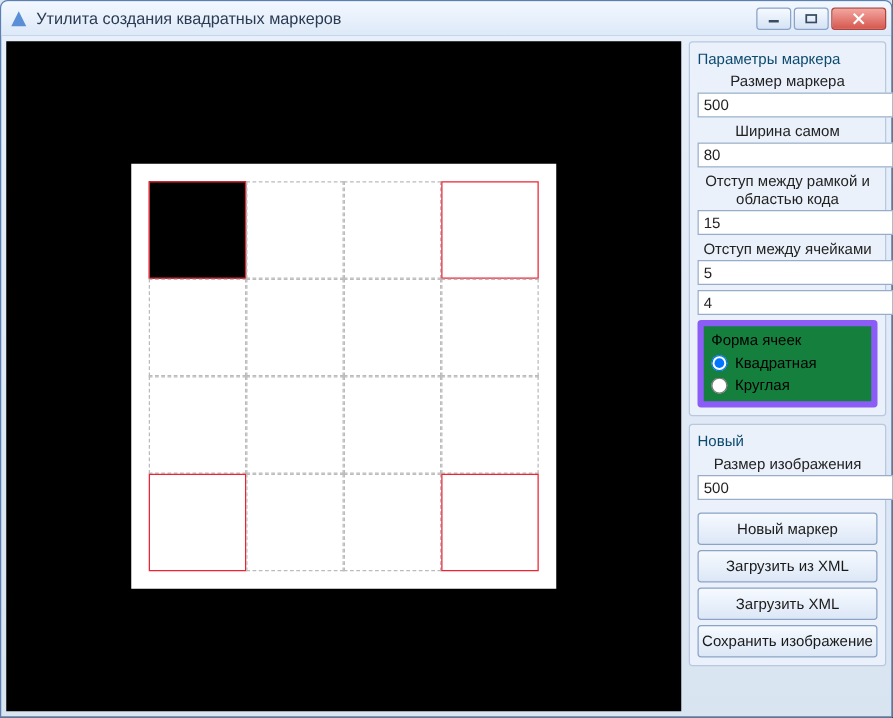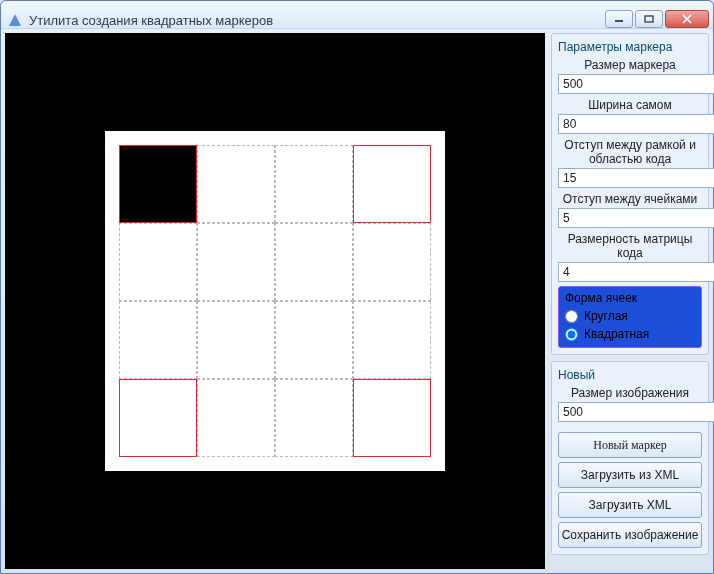--- a/index.html
+++ b/index.html
@@ -1,20 +1,20 @@
 <!DOCTYPE html>
 <html><head>
 <meta charset="utf-8">
 <style>
 * { box-sizing: border-box; margin: 0; padding: 0; font-family: "Segoe UI", Tahoma, sans-serif; font-size: 12px; }
 body { background: #d9e4f1; width: 714px; height: 574px; overflow: hidden; }
 
 .window { width: 714px; height: 574px; background: linear-gradient(#e8f0fb,#d9e4f1); border: 1px solid #5a7fb0; border-radius: 6px 6px 0 0; }
 
-.titlebar { height: 28px; display: flex; align-items: flex-end; padding: 0 4px 0 6px; background: linear-gradient(#f3f8ff,#dde9f8); border-bottom: 1px solid #c6d5ea; border-radius: 6px 6px 0 0; }
+.titlebar { height: 28px; display: flex; align-items: center; padding: 0 4px 0 6px; background: linear-gradient(#f3f8ff,#dde9f8); border-bottom: 1px solid #c6d5ea; border-radius: 6px 6px 0 0; }
 .titlebar .icon { width: 16px; height: 16px; margin-right: 6px; display:flex; align-items:center; justify-content:center;}
 .titlebar .title { flex: 1; color: #2b3b52; font-size: 13px; }
 .titlebar .btns { display: flex; gap: 2px; }
 .tbtn { width: 28px; height: 18px; border: 1px solid #8aa3c6; border-radius: 3px; background: linear-gradient(#f6faff,#d5e3f5); display:flex; align-items:center; justify-content:center; color:#3a4a63; }
 .tbtn.close { width: 44px; background: linear-gradient(#f3a6a0,#d6584f); border-color:#b1433b; color:#fff; }
 
 .client { display:flex; height: calc(100% - 28px); padding: 4px; gap: 6px; }
 
 .leftcol { flex:1; display:flex; flex-direction:column; }
 .preview { flex:1; background:#000; position:relative; }
@@ -27,25 +27,25 @@
 .hints { padding: 6px 2px 0 2px; color:#222; }
 .hints div { margin-bottom:2px; }
 
 .rightcol { width:158px; display:flex; flex-direction:column; gap:6px; }
 .group { border:1px solid #b9c8de; border-radius:3px; padding:6px 6px 6px 6px; background:#eaf1fb; }
 .group .gtitle { color:#0c4a6e; margin-bottom:4px; }
 .field { margin-bottom:4px; }
 .field label { display:block; margin-bottom:2px; color:#222;text-align:center; }
 .spin { display:flex; }
 .spin input { flex:1; height:20px; border:1px solid #97adc9; padding:0 4px; background:#fff; color:#222; font-size:12px;}
-.subgroup { border:1px solid #8b5cf6; border-radius:3px; padding:4px 1px 6px 6px; margin-top:2px; background:#1d4ed8; }
+.subgroup { border:5px solid #8b5cf6; border-radius:3px; padding:4px 1px 6px 6px; margin-top:2px; background:#15803d; }
 .radio { display:flex; align-items:center; gap:6px; margin-top:4px; }
 .radio input { width:13px; height:13px; }
 .btn { width:100%; height:26px; border:1px solid #8aa3c6; border-radius:3px; background:linear-gradient(#f6faff,#dce7f6); color:#1a1a1a; margin-top:4px; cursor:pointer; }
-.btn:first-of-type { margin-top:6px;font-family:Liberation Serif, serif; }
+.btn:first-of-type { margin-top:6px; }
 .spacer { flex:1; }
 </style>
 </head>
 <body>
 
 <div class="window">
   <div class="titlebar">
     <span class="icon">
       <svg width="14" height="14" viewBox="0 0 14 14">
           <polygon points="7,1 13,13 1,13" fill="#5a8fd6"></polygon>
@@ -129,36 +129,35 @@
 
         <div class="field">
           <label>Отступ между ячейками</label>
           <div class="spin">
             <input value="5" style="">
 
           </div>
         </div>
 
         <div class="field">
-          <label>Размерность матрицы кода</label>
           <div class="spin">
             <input value="4" style="">
 
           </div>
         </div>
 
         <div class="subgroup">
           <div>Форма ячеек</div>
           <label class="radio">
+              <input type="radio" name="shape" checked="" style="">
+              <span>Квадратная</span>
+            </label>
+          <label class="radio">
               <input type="radio" name="shape" style="">
               <span>Круглая</span>
-            </label>
-          <label class="radio">
-              <input type="radio" name="shape" checked="" style="">
-              <span>Квадратная</span>
             </label>
         </div>
       </div>
 
       <div class="group">
         <div class="gtitle">Новый</div>
         <div class="field">
           <label>Размер изображения</label>
           <div class="spin">
             <input value="500" style="">

